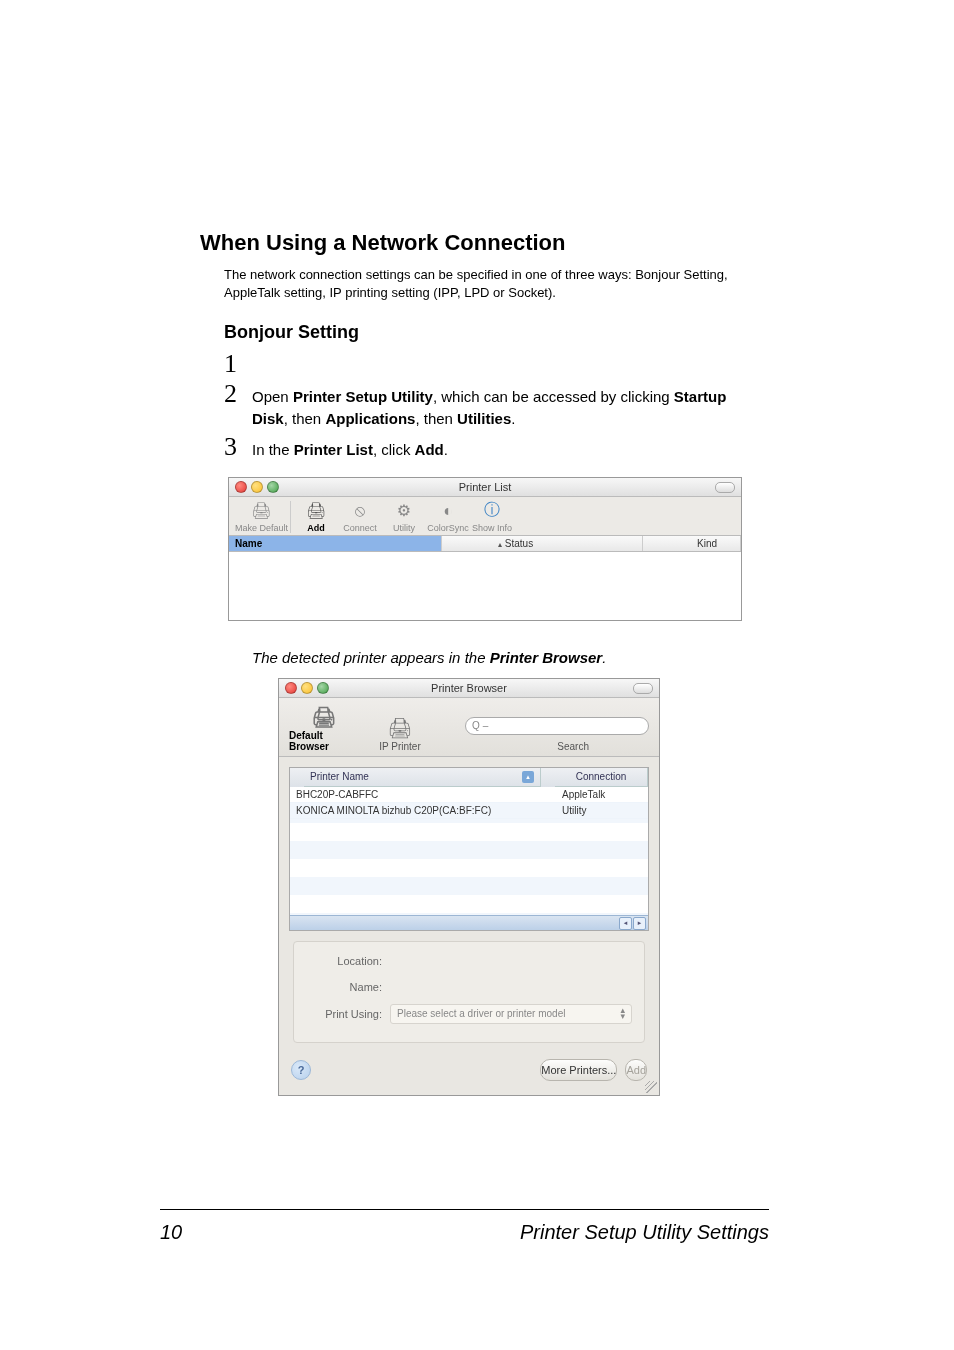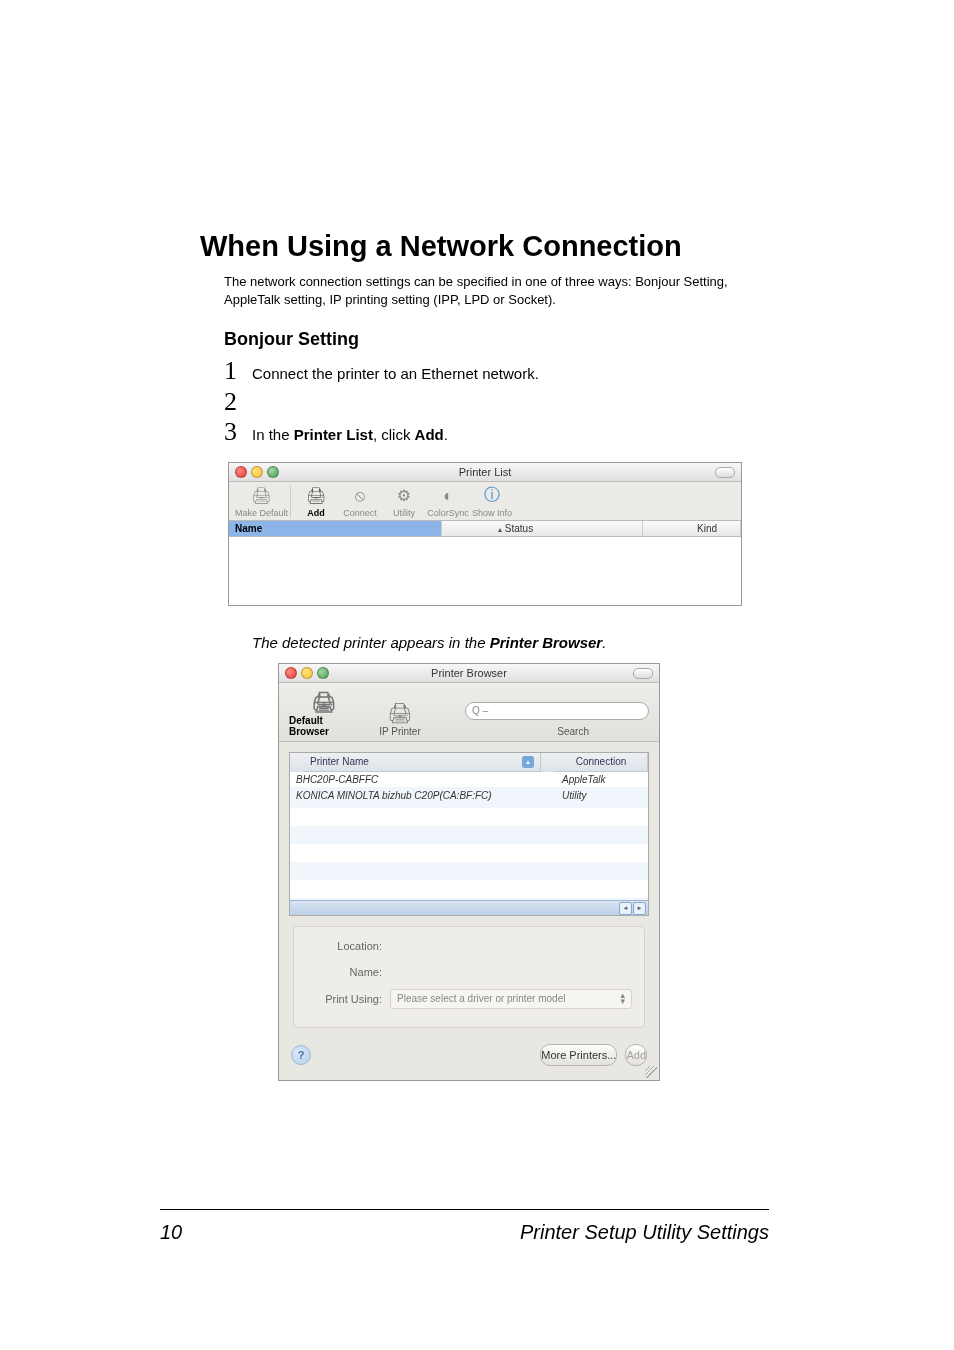--- a/index.html
+++ b/index.html
@@ -8,21 +8,21 @@
     font-family: Arial, Helvetica, sans-serif;
     color: #000;
     width: 954px;
     height: 1350px;
     position: relative;
   }
   .page {
     padding: 230px 200px 0 200px;
   }
   .h1 {
-    font-size: 29px;
+    font-size: 22px;
     font-weight: bold;
     margin-bottom: 10px;
   }
   .body-text {
     font-size: 13px;
     line-height: 1.4;
     margin-left: 24px;
     margin-bottom: 20px;
   }
   .h2 {
@@ -209,21 +209,21 @@
   .pb-row {
     display: flex;
     font-size: 10px;
     border-bottom: 1px solid #eef4fb;
   }
   .pb-row .c { padding: 2px 6px; }
   .pb-row .c.name { flex: 1; }
   .pb-row .c.conn { width: 80px; }
   .pb-row.alt { background: #f1f6fc; }
   .pb-list-body { height: 128px; background: repeating-linear-gradient(#fff 0 18px, #f1f6fc 18px 36px); }
-  .pb-list-body .rows { background: #fff; font-style: italic; }
+  .pb-list-body .rows { background: #fff; }
 
   .pb-scroll {
     height: 14px;
     background: linear-gradient(#d9e4f1,#bcd0e8);
     border-top: 1px solid #9cb6d4;
     position: relative;
   }
   .pb-scroll .arrow {
     position:absolute; top:1px; width:11px; height:11px;
     border:1px solid #8aa8cc; border-radius:2px;
@@ -312,24 +312,26 @@
 
 <div class="page">
   <div class="h1">When Using a Network Connection</div>
   <div class="body-text">The network connection settings can be specified in one of three ways: Bonjour Setting, AppleTalk setting, IP printing setting (IPP, LPD or Socket).</div>
 
   <div class="h2">Bonjour Setting</div>
 
   <div class="steps">
     <div class="step">
       <span class="step-num">1</span>
-      <span class="step-text">Connect the printer to an Ethernet network.</span>
     </div>
     <div class="step">
       <span class="step-num">2</span>
+      <span class="step-text">
+        <span>Open </span><span class="b">Printer Setup Utility</span><span>, which can be accessed by clicking </span><span class="b">Startup Disk</span><span>, then </span><span class="b">Applications</span><span>, then </span><span class="b">Utilities</span><span>.</span>
+      </span>
     </div>
     <div class="step">
       <span class="step-num">3</span>
       <span class="step-text">
         <span>In the </span><span class="b">Printer List</span><span>, click </span><span class="b">Add</span><span>.</span>
       </span>
     </div>
   </div>
 
   <div class="printer-list-window">

